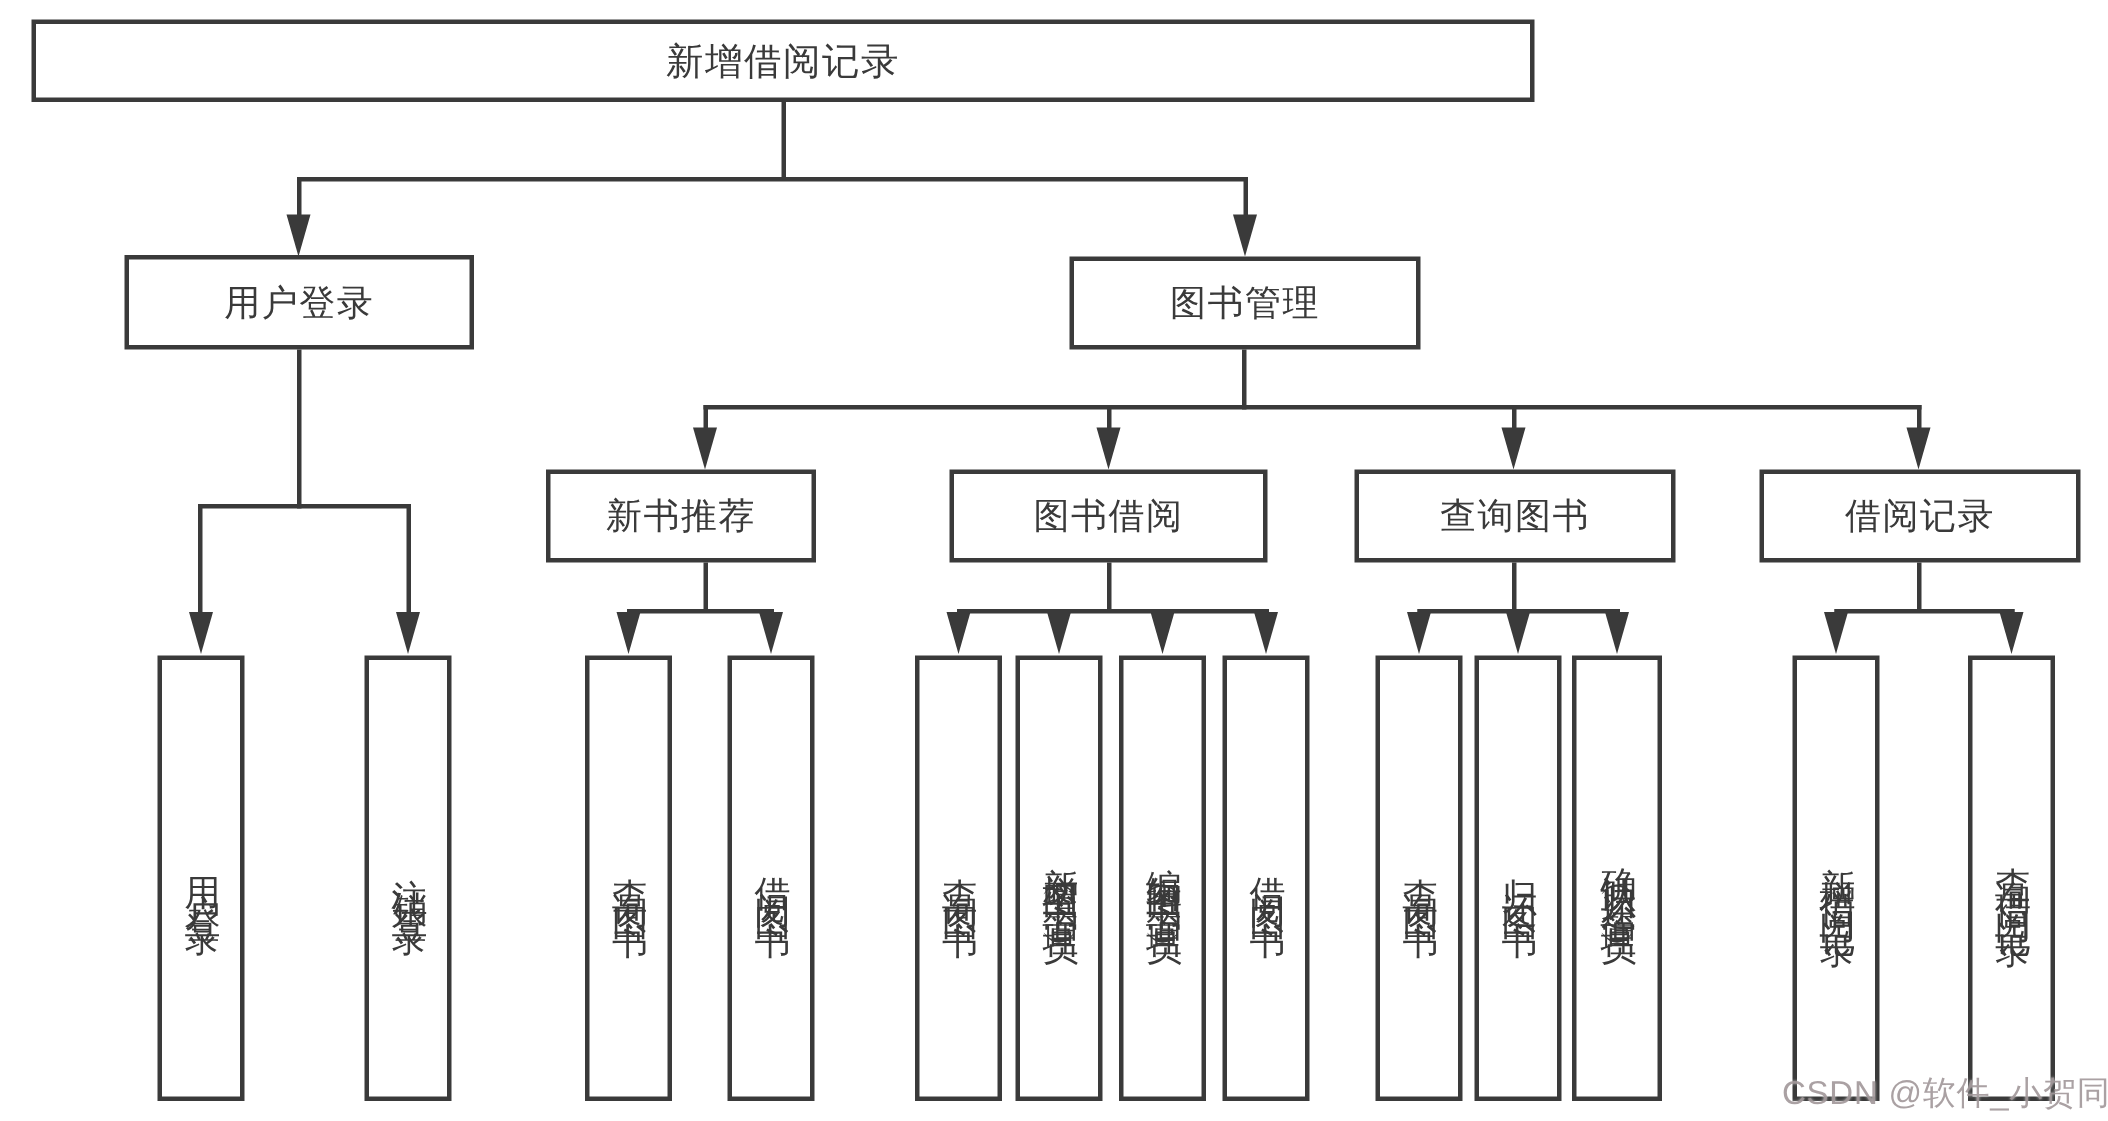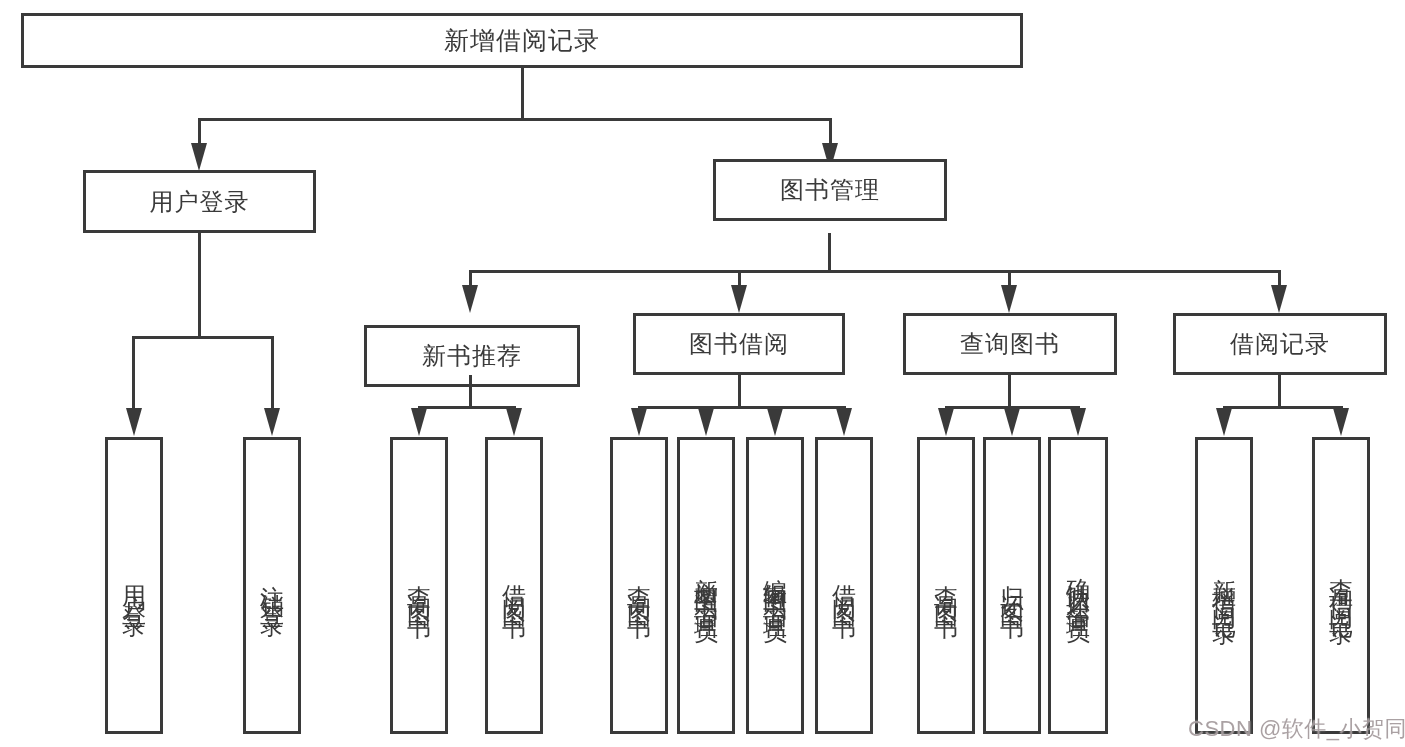--- a/index.html
+++ b/index.html
@@ -45,21 +45,21 @@
   <div class="v" style="left:521px;top:68px;height:50px"></div>
   <div class="h" style="left:198px;top:118px;width:634px"></div>
   <div class="v" style="left:198px;top:118px;height:28px"></div>
   <div class="arrow" style="left:191px;top:143px"></div>
   <div class="v" style="left:829px;top:118px;height:28px"></div>
   <div class="arrow" style="left:822px;top:143px"></div>
 
   <div class="box" style="left:83px;top:170px;width:233px;height:63px">
     <span class="hlabel">用户登录</span>
   </div>
-  <div class="box" style="left:713px;top:159px;width:234px;height:62px">
+  <div class="box" style="left:713px;top:171px;width:234px;height:62px">
     <span class="hlabel">图书管理</span>
   </div>
 
   <div class="v" style="left:198px;top:233px;height:106px"></div>
   <div class="h" style="left:132px;top:336px;width:142px"></div>
   <div class="v" style="left:132px;top:336px;height:75px"></div>
   <div class="arrow" style="left:126px;top:408px"></div>
   <div class="v" style="left:271px;top:336px;height:75px"></div>
   <div class="arrow" style="left:264px;top:408px"></div>
 
@@ -67,21 +67,21 @@
   <div class="h" style="left:469px;top:270px;width:812px"></div>
   <div class="v" style="left:469px;top:270px;height:17px"></div>
   <div class="arrow" style="left:462px;top:285px"></div>
   <div class="v" style="left:738px;top:270px;height:17px"></div>
   <div class="arrow" style="left:731px;top:285px"></div>
   <div class="v" style="left:1008px;top:270px;height:17px"></div>
   <div class="arrow" style="left:1001px;top:285px"></div>
   <div class="v" style="left:1278px;top:270px;height:17px"></div>
   <div class="arrow" style="left:1271px;top:285px"></div>
 
-  <div class="box" style="left:364px;top:325px;width:216px;height:62px">
+  <div class="box" style="left:364px;top:313px;width:180px;height:62px">
     <span class="hlabel">新书推荐</span>
   </div>
   <div class="box" style="left:633px;top:313px;width:212px;height:62px">
     <span class="hlabel">图书借阅</span>
   </div>
   <div class="box" style="left:903px;top:313px;width:214px;height:62px">
     <span class="hlabel">查询图书</span>
   </div>
   <div class="box" style="left:1173px;top:313px;width:214px;height:62px">
     <span class="hlabel">借阅记录</span>

